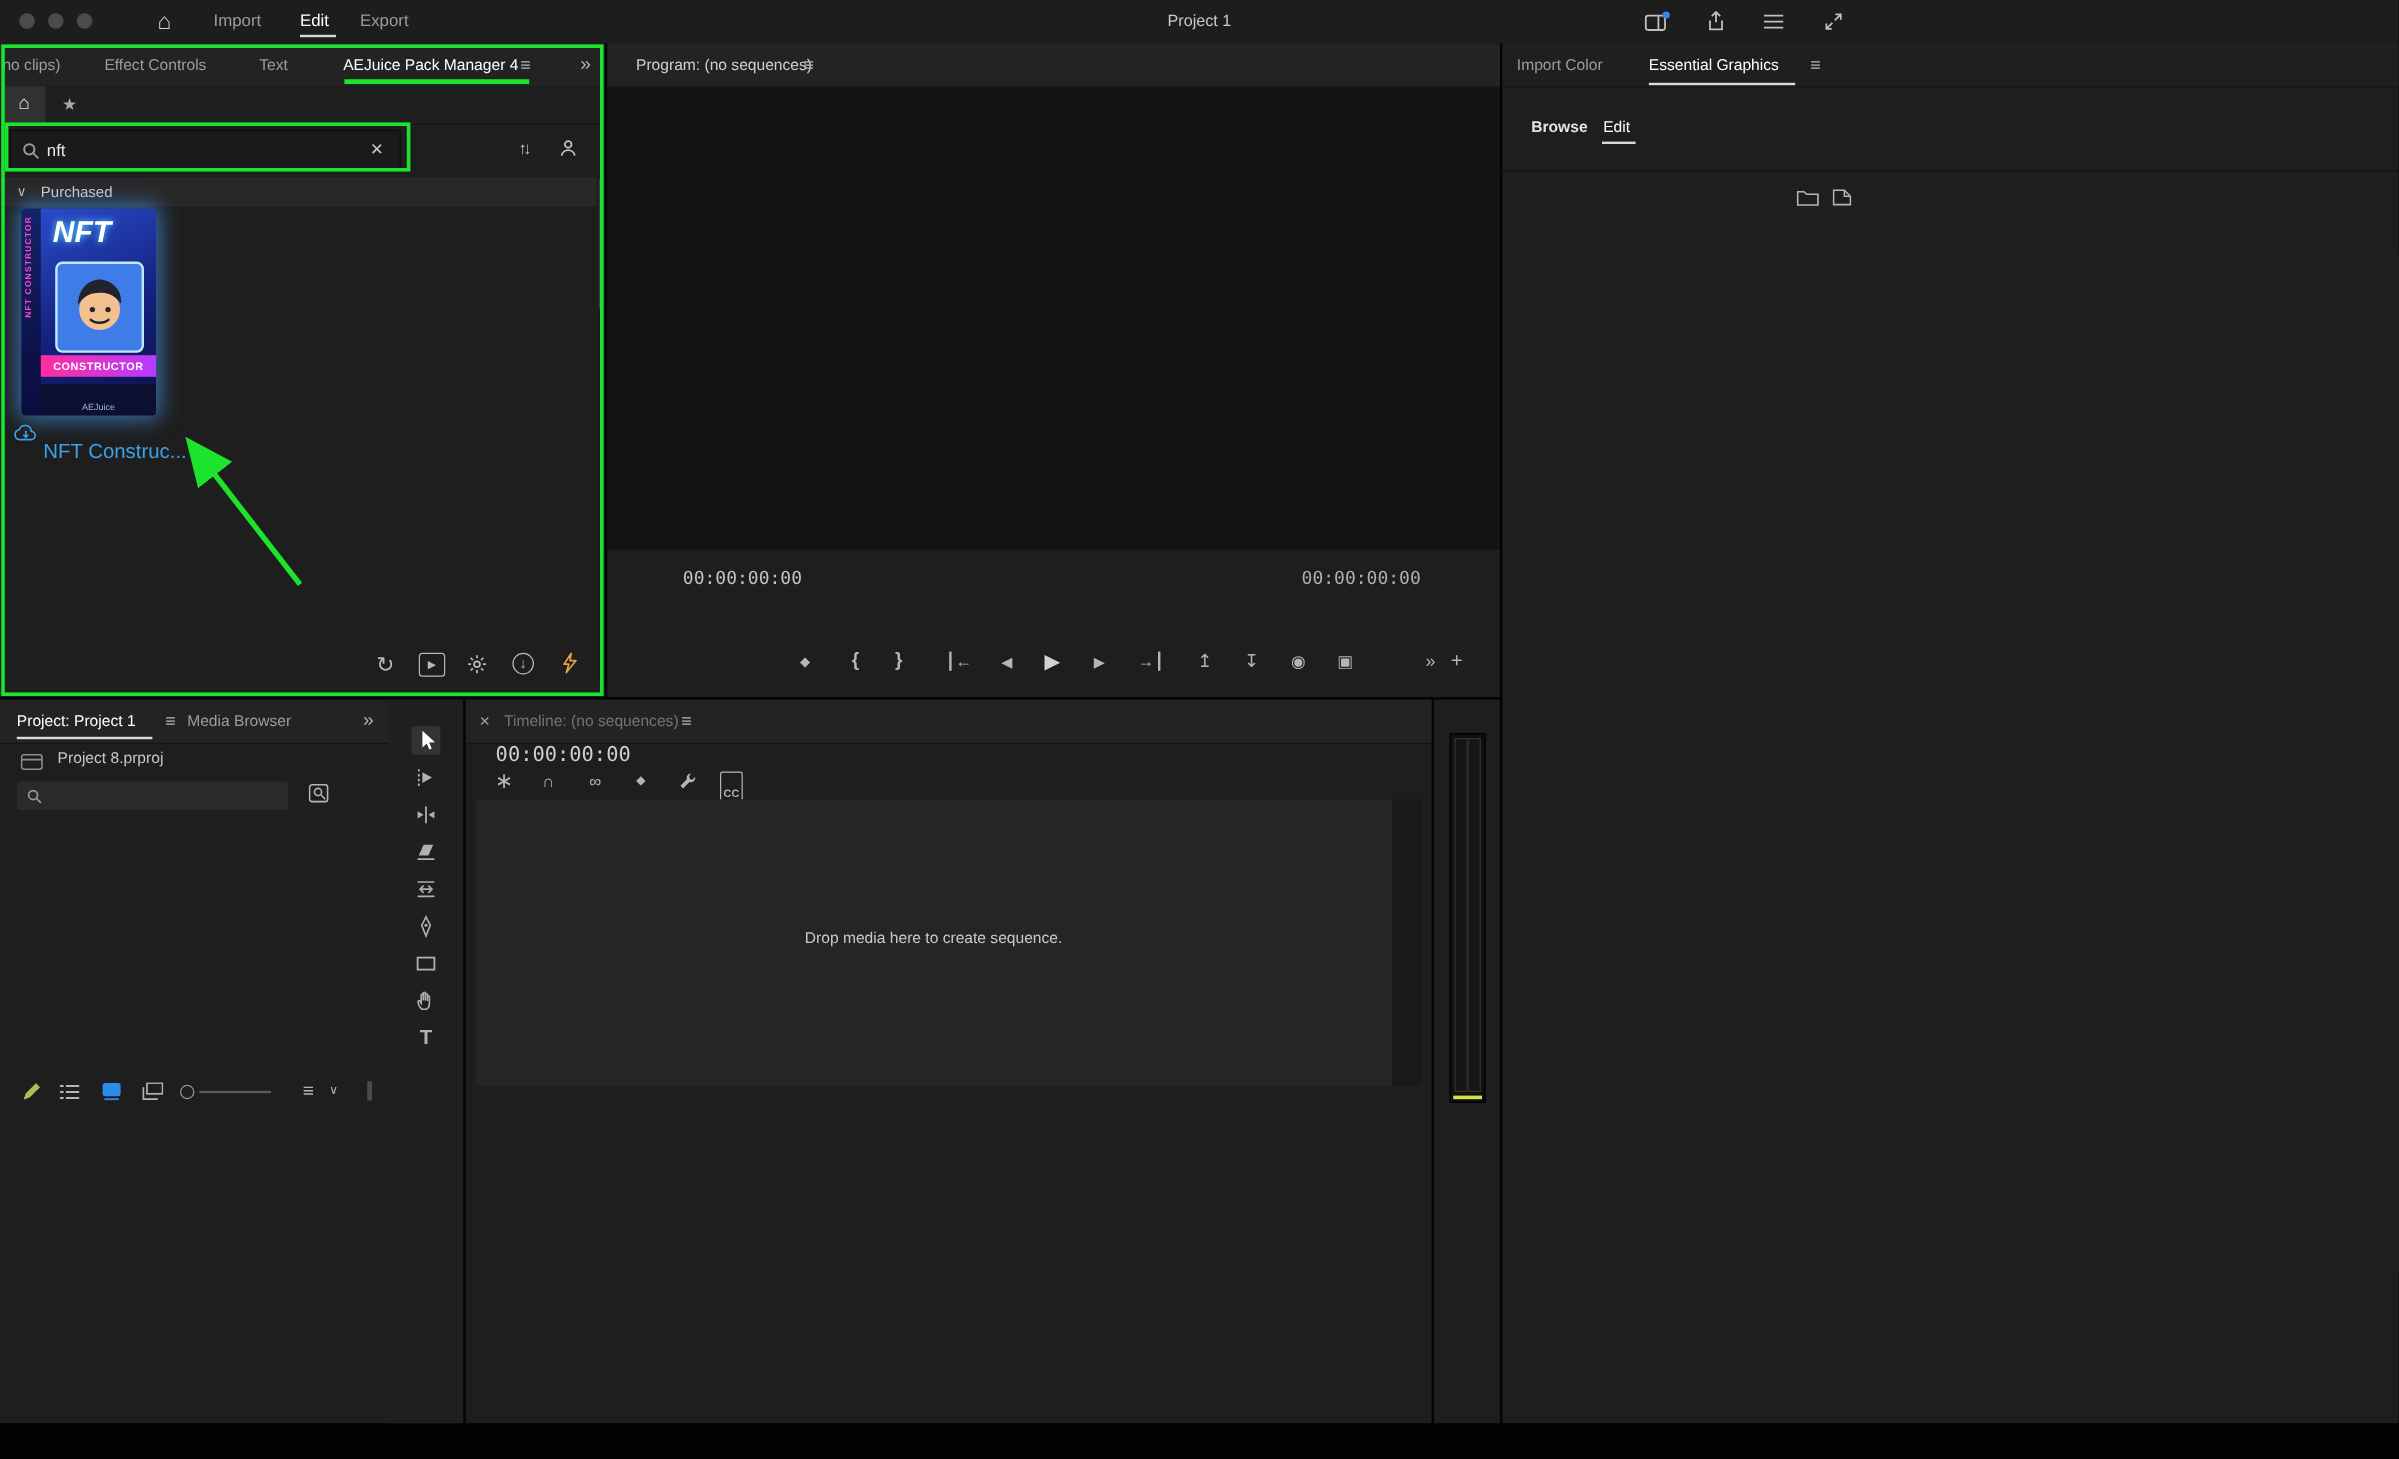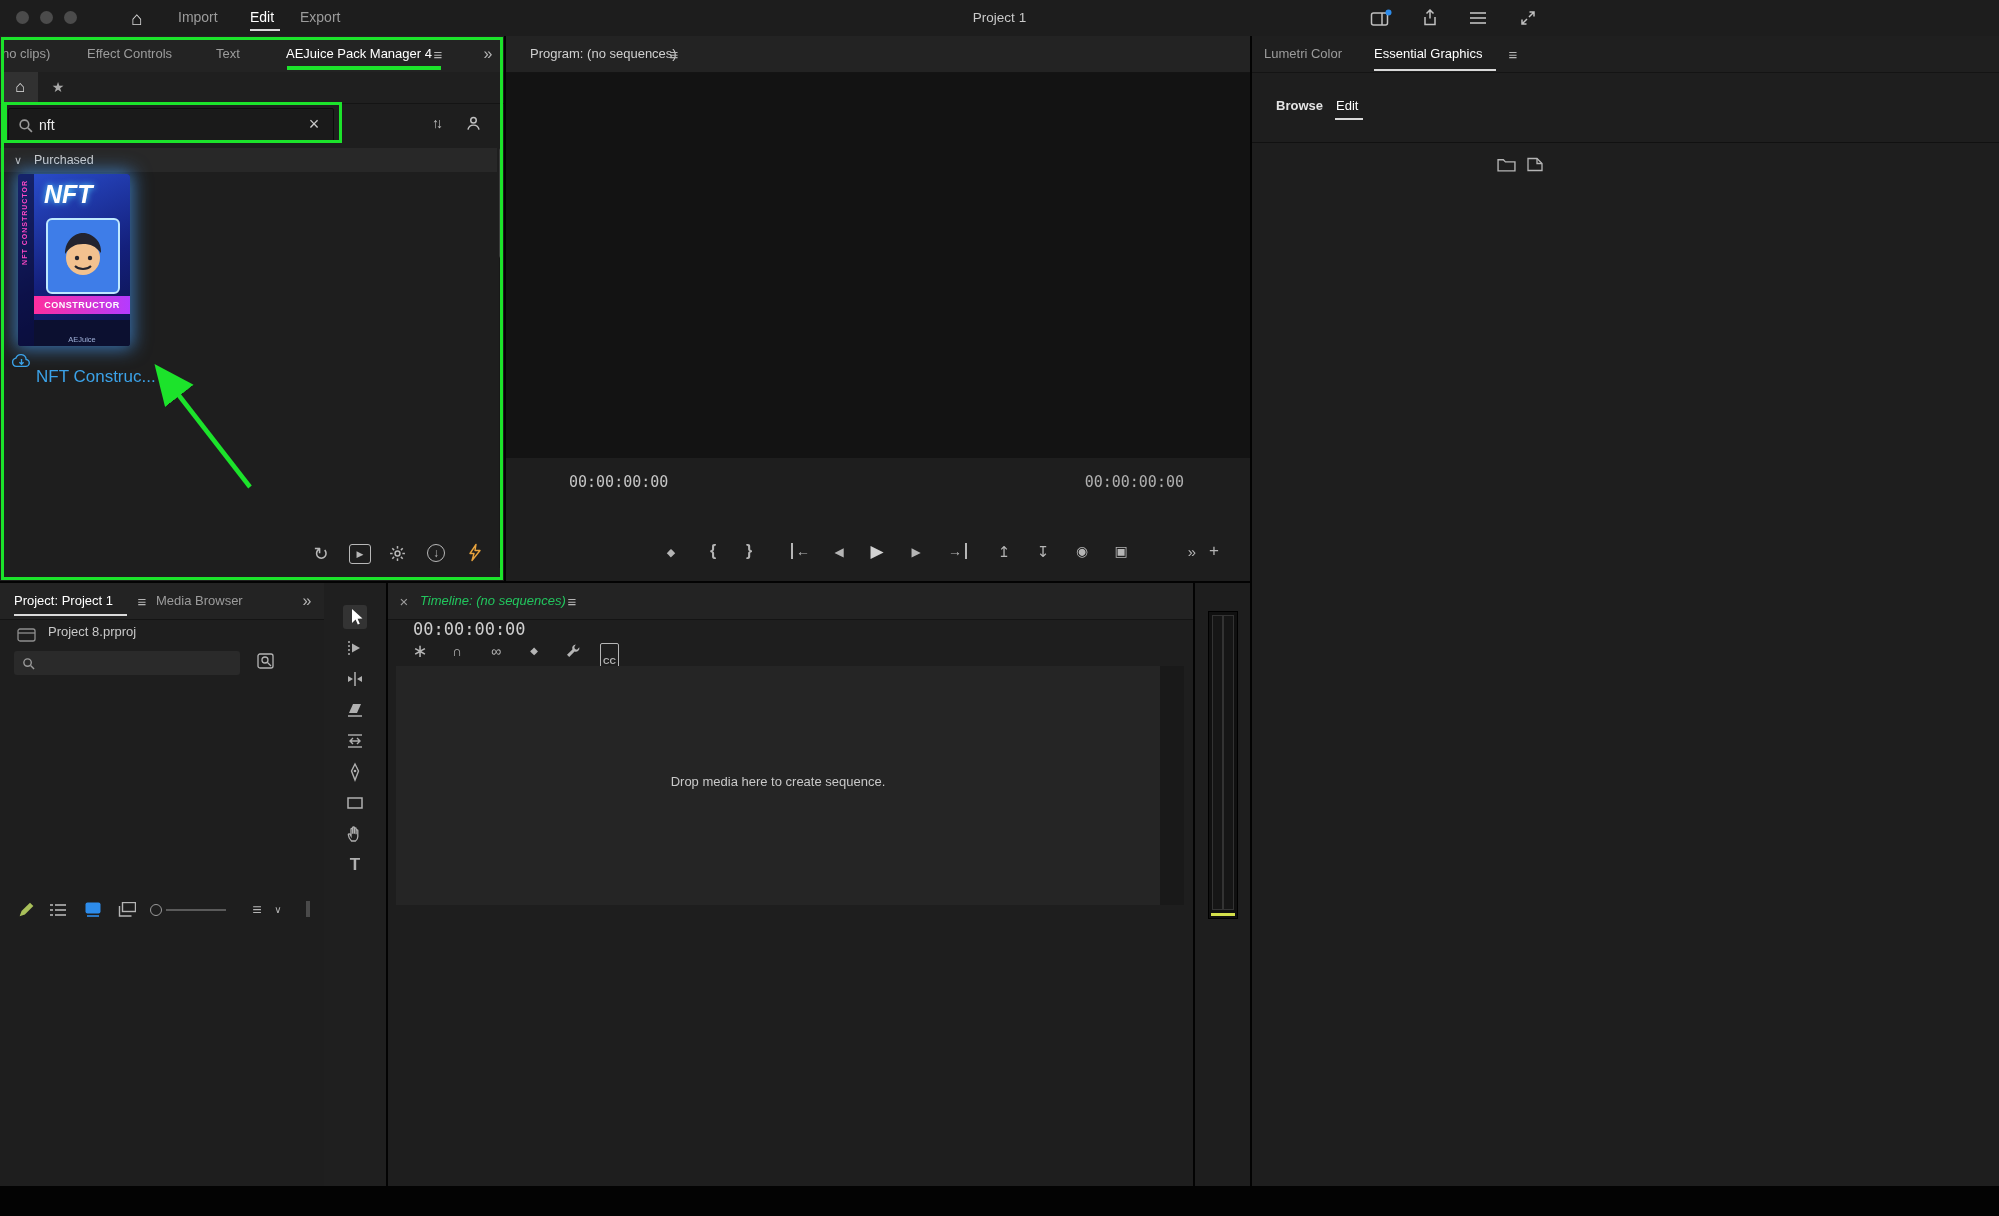--- a/index.html
+++ b/index.html
@@ -192,21 +192,21 @@
   <span class="ic" style="left:490px;top:506px;width:16px;height:18px;font-size:15px;">↥</span>
   <span class="ic" style="left:529px;top:506px;width:16px;height:18px;font-size:15px;">↧</span>
   <span class="ic" style="left:568px;top:506px;width:16px;height:18px;font-size:14px;">◉</span>
   <span class="ic" style="left:607px;top:506px;width:16px;height:18px;font-size:14px;">▣</span>
   <span class="ic" style="left:678px;top:506px;width:16px;height:18px;font-size:15px;">»</span>
   <span class="ic" style="left:700px;top:504px;width:16px;height:20px;font-size:17px;">+</span>
 </div>
 
 <div class="panel" style="left:1252px;top:36px;width:747px;height:1150px;">
   <div class="tabbar" style="background:#1f1f1f;"></div>
-  <span class="tab" style="left:12px;">Lumetri Color</span>
+  <span class="tab" style="left:12px;">Import Color</span>
   <span class="tab active" style="left:122px;">Essential Graphics</span>
   <div class="uline" style="left:122px;top:33px;width:122px;"></div>
   <span class="ic glyph" style="left:253px;top:10px;width:16px;height:16px;">≡</span>
 
   <span class="abs" style="left:24px;top:56px;height:28px;line-height:28px;font-size:13px;color:#e4e4e4;font-weight:bold;">Browse</span>
   <span class="abs" style="left:84px;top:56px;height:28px;line-height:28px;font-size:13px;color:#ffffff;">Edit</span>
   <div class="uline" style="left:83px;top:82px;width:28px;"></div>
 
   <div class="abs" style="left:0;top:106px;right:0;height:1px;background:#111111;"></div>
 
@@ -342,21 +342,21 @@
       </svg>
   </div>
   <div class="tool" style="top:270px;font-size:17px;font-weight:bold;">
     <span>T</span>
   </div>
 </div>
 
 <div class="panel" style="left:388px;top:583px;width:805px;height:603px;">
   <div class="tabbar"></div>
   <span class="ic" style="left:8px;top:10px;width:16px;height:16px;font-size:15px;color:#9c9c9c;">×</span>
-  <span class="tab active" style="left:32px;color:#22c55e;font-style:italic;">Timeline: (no sequences)</span>
+  <span class="tab active" style="left:32px;color:#737373;">Timeline: (no sequences)</span>
   <span class="ic glyph" style="left:176px;top:10px;width:16px;height:16px;">≡</span>
 
   <span class="abs mono" style="left:25px;top:36px;font-size:17px;color:#cfcfcf;">00:00:00:00</span>
 
   <span class="ic" style="left:24px;top:60px;width:16px;height:16px;font-size:18px;">∗</span>
   <span class="ic" style="left:61px;top:60px;width:16px;height:16px;font-size:14px;font-weight:bold;">∩</span>
   <span class="ic" style="left:100px;top:60px;width:16px;height:16px;font-size:14px;">∞</span>
   <span class="ic" style="left:138px;top:61px;width:16px;height:14px;font-size:10px;">◆</span>
   <span class="ic" style="left:176px;top:59px;width:18px;height:18px;">
     <svg width="16" height="16" viewBox="0 0 16 16">

